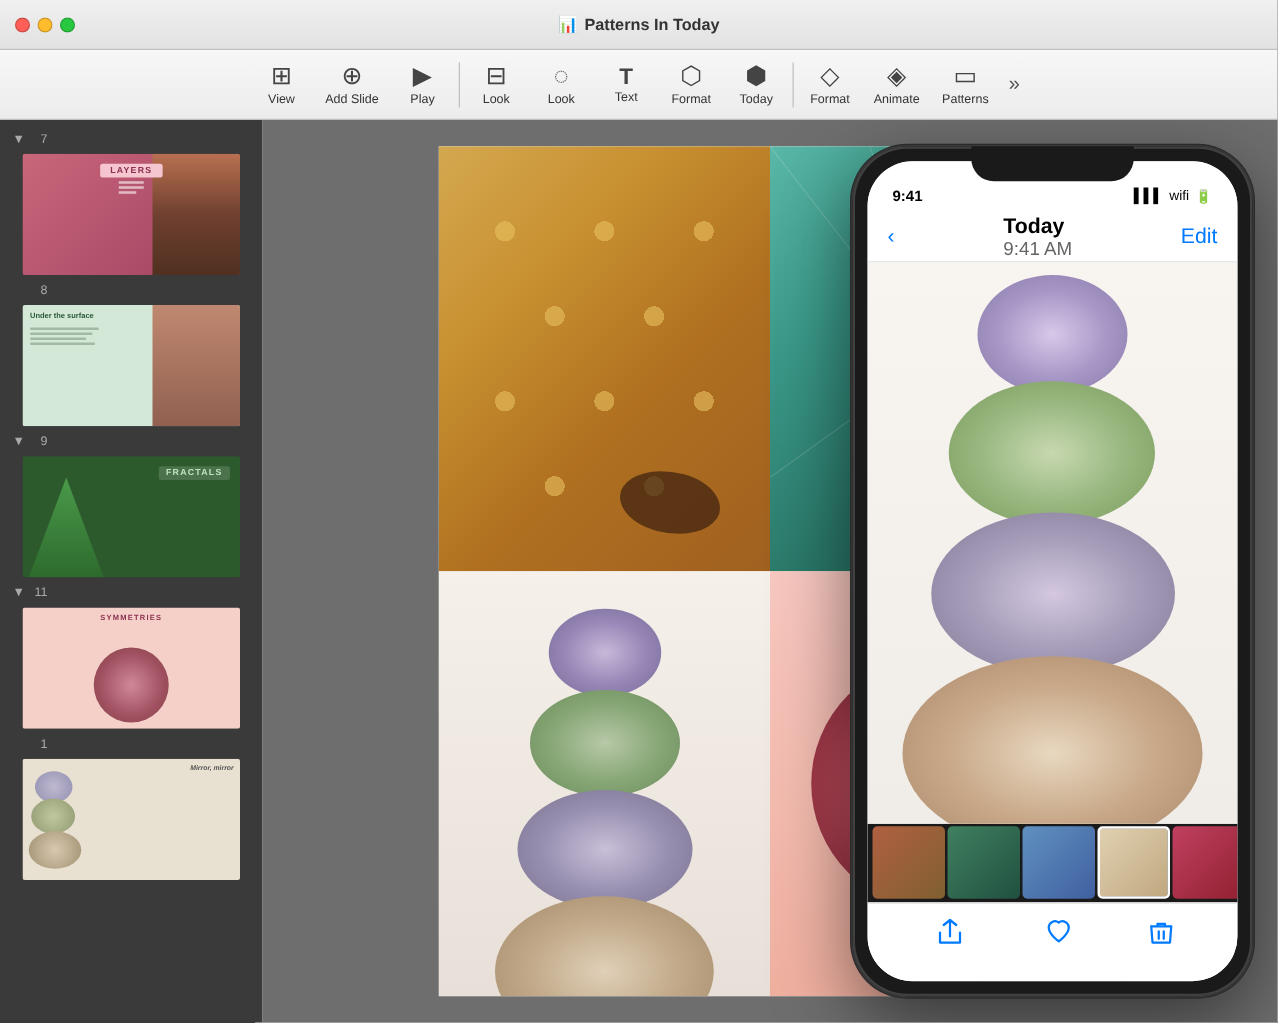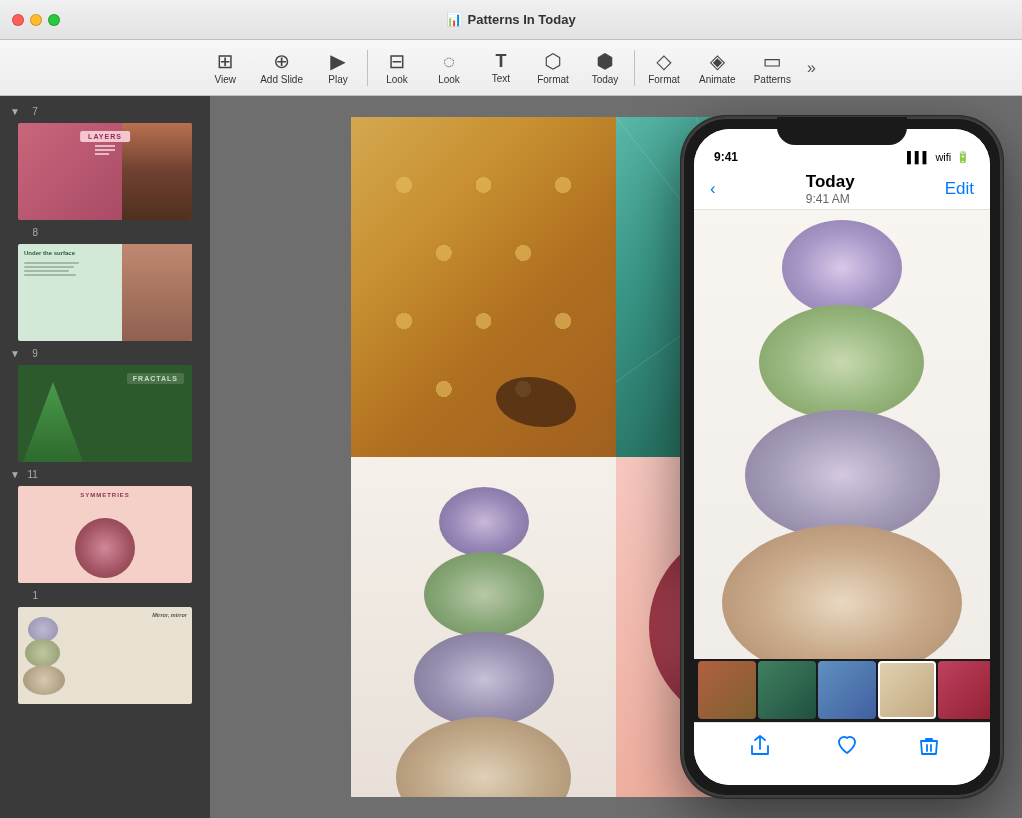--- a/index.html
+++ b/index.html
@@ -589,21 +589,21 @@
     .nav-title-area {
     }
 
     .nav-title {
       font-size: 17px;
       font-weight: 600;
       color: #000;
     }
 
     .nav-subtitle {
-      font-size: 12px;
+      font-size: 15px;
       color: #666;
     }
 
     .nav-edit {
       color: #007AFF;
       font-size: 17px;
       cursor: pointer;
     }
 
     .iphone-main-photo {

